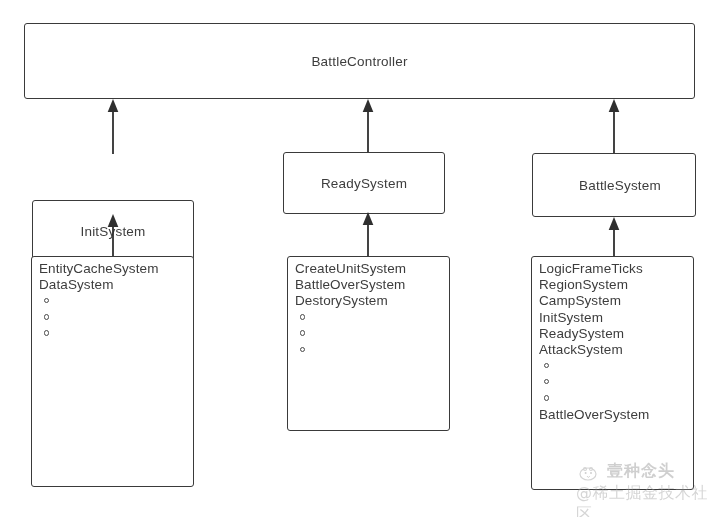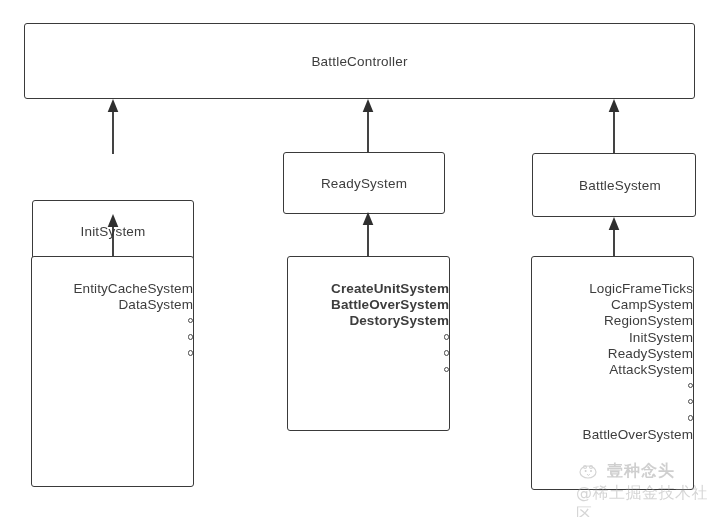--- a/index.html
+++ b/index.html
@@ -14,35 +14,34 @@
     background: #ffffff;
     font-family: "Liberation Sans", sans-serif;
     overflow: hidden;
   }
   .node {
     position: absolute;
     box-sizing: border-box;
     background: #ffffff;
     border: 1.6px solid #3a3a3a;
     border-radius: 3px;
-    text-align: right;
   }
   .node.centered {
     display: flex;
     align-items: center;
     justify-content: center;
   }
   .node-label {
     font-size: 13.5px;
     color: #3d3d3d;
     letter-spacing: .2px;
     white-space: nowrap;
   }
   .list-node {
-    padding: 24px 0 0 7px;
+    padding: 4px 0 0 7px;
   }
   .list-line {
     font-size: 13.5px;
     line-height: 16.2px;
     color: #3d3d3d;
     white-space: nowrap;
     letter-spacing: .1px;
   }
   .list-line.bullet {
     font-size: 13.5px;
@@ -68,21 +67,21 @@
     overflow: visible;
   }
   .watermark {
     position: absolute;
     opacity: .42;
     user-select: none;
     pointer-events: none;
   }
   .wm-row {
     display: flex;
-    align-items: flex-start;
+    align-items: center;
     gap: 5px;
   }
   .wm-title {
     font-family: "DejaVu Sans", sans-serif;
     font-size: 16px;
     font-weight: 700;
     color: #8f8f8f;
     letter-spacing: 1px;
   }
   .wm-sub {
@@ -161,33 +160,33 @@
   </div>
 
   <div class="node list-node" id="list-0" style="left:31px; top:256px; width:163px; height:231px;">
       <div class="list-line">EntityCacheSystem</div>
       <div class="list-line">DataSystem</div>
       <div class="list-line bullet"></div>
       <div class="list-line bullet"></div>
       <div class="list-line bullet"></div>
     </div>
 
-  <div class="node list-node" id="list-1" style="left:287px; top:256px; width:163px; height:175px;font-weight:bold;">
+  <div class="node list-node" id="list-1" style="left:287px; top:256px; width:163px; height:175px;">
       <div class="list-line">CreateUnitSystem</div>
       <div class="list-line">BattleOverSystem</div>
       <div class="list-line">DestorySystem</div>
       <div class="list-line bullet"></div>
       <div class="list-line bullet"></div>
       <div class="list-line bullet"></div>
     </div>
 
   <div class="node list-node" id="list-2" style="left:531px; top:256px; width:163px; height:234px;">
       <div class="list-line">LogicFrameTicks</div>
+      <div class="list-line">RegionSystem</div>
       <div class="list-line">CampSystem</div>
-      <div class="list-line">RegionSystem</div>
       <div class="list-line">InitSystem</div>
       <div class="list-line">ReadySystem</div>
       <div class="list-line">AttackSystem</div>
       <div class="list-line bullet"></div>
       <div class="list-line bullet"></div>
       <div class="list-line bullet"></div>
       <div class="list-line">BattleOverSystem</div>
     </div>
 
   <div class="watermark" style="left:576px; top:461px;">

